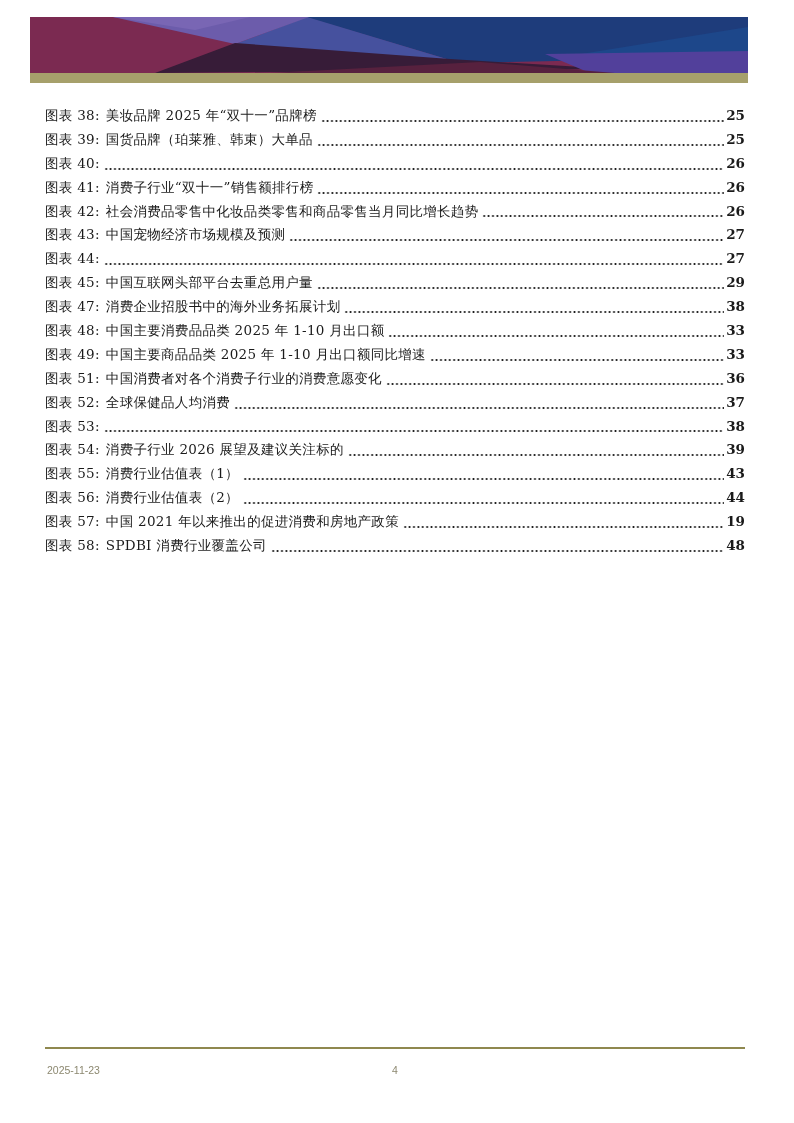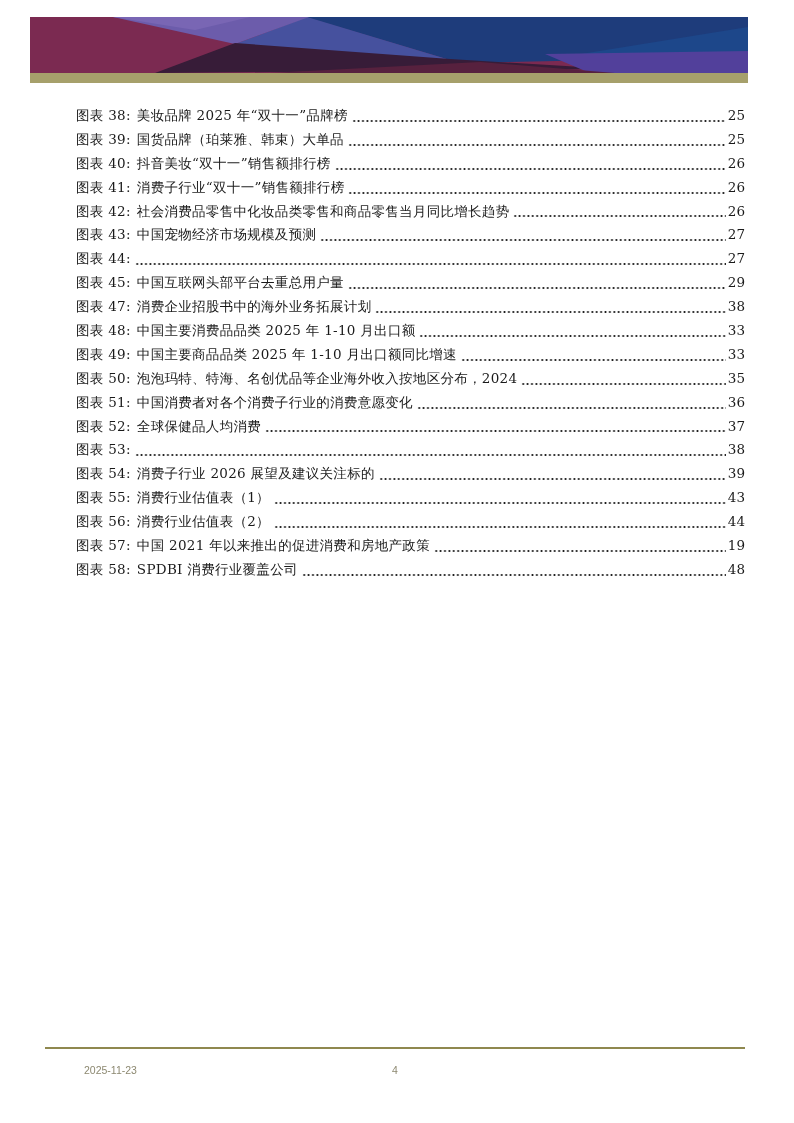--- a/index.html
+++ b/index.html
@@ -39,39 +39,39 @@
     align-items: baseline;
     height: 23.9px;
     line-height: 23.9px;
     font-size: 13.5px;
     white-space: nowrap;
     cursor: pointer;
   }
   .toc-label {
     flex: 0 0 auto;
     letter-spacing: 0.3px;
-    margin-left: 31px;
   }
   .toc-title {
     flex: 0 0 auto;
     padding-left: 6px;
     letter-spacing: 0.3px;
   }
   .toc-dots {
     flex: 1 1 auto;
     margin: 0 2px 0 4px;
     align-self: stretch;
     background-image: radial-gradient(circle, #1c1c1c 0.9px, rgba(0,0,0,0) 1.1px);
     background-size: 4.4px 4px;
     background-repeat: repeat-x;
     background-position: left bottom 5px;
   }
   .toc-page {
     flex: 0 0 auto;
     text-align: right;
+    font-weight: bold;
   }
 
   
   .footer-line {
     position: absolute;
     left: 45px;
     top: 1047px;
     width: 700px;
     height: 1.5px;
   }
@@ -81,21 +81,20 @@
     top: 1064px;
     width: 700px;
     height: 16px;
     font-family: "Liberation Sans", "DejaVu Sans", sans-serif;
     font-size: 10.5px;
   }
   .footer-date {
     position: absolute;
     left: 2px;
     top: 0;
-    margin-left: 37px;
   }
   .footer-pageno {
     position: absolute;
     left: 0;
     right: 0;
     top: 0;
     text-align: center;
   }
 </style>
 </head>
@@ -138,21 +137,20 @@
 
     <div class="toc-row">
       <span class="toc-label">图表 39:</span>
       <span class="toc-title">国货品牌（珀莱雅、韩束）大单品</span>
       <span class="toc-dots"></span>
       <span class="toc-page">25</span>
     </div>
 
     <div class="toc-row">
       <span class="toc-label">图表 40:</span>
-      <span class="toc-title">抖音美妆“双十一”销售额排行榜</span>
       <span class="toc-dots"></span>
       <span class="toc-page">26</span>
     </div>
 
     <div class="toc-row">
       <span class="toc-label">图表 41:</span>
       <span class="toc-title">消费子行业“双十一”销售额排行榜</span>
       <span class="toc-dots"></span>
       <span class="toc-page">26</span>
     </div>
@@ -199,26 +197,20 @@
       <span class="toc-page">33</span>
     </div>
 
     <div class="toc-row">
       <span class="toc-label">图表 49:</span>
       <span class="toc-title">中国主要商品品类 2025 年 1-10 月出口额同比增速</span>
       <span class="toc-dots"></span>
       <span class="toc-page">33</span>
     </div>
 
-    <div class="toc-row">
-      <span class="toc-label">图表 50:</span>
-      <span class="toc-title">泡泡玛特、特海、名创优品等企业海外收入按地区分布，2024</span>
-      <span class="toc-dots"></span>
-      <span class="toc-page">35</span>
-    </div>
 
     <div class="toc-row">
       <span class="toc-label">图表 51:</span>
       <span class="toc-title">中国消费者对各个消费子行业的消费意愿变化</span>
       <span class="toc-dots"></span>
       <span class="toc-page">36</span>
     </div>
 
     <div class="toc-row">
       <span class="toc-label">图表 52:</span>

